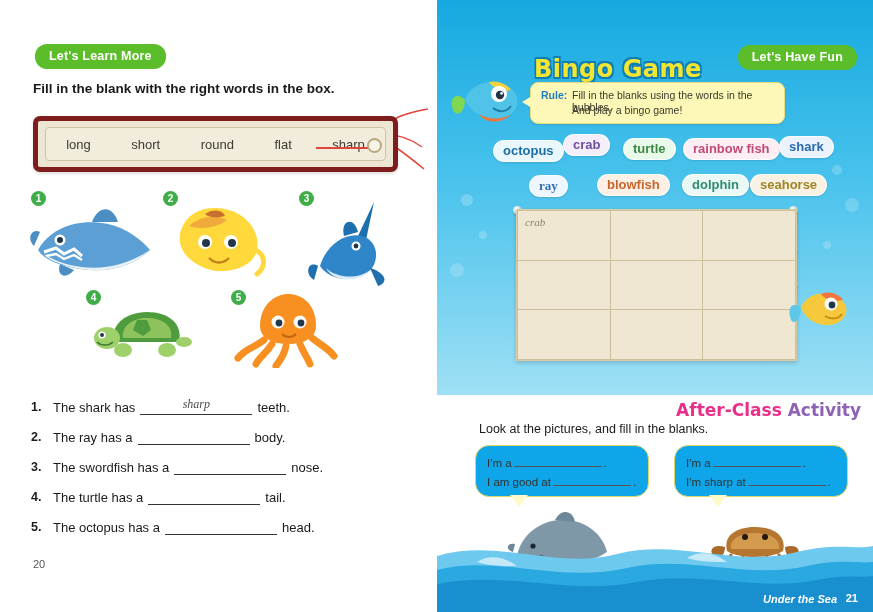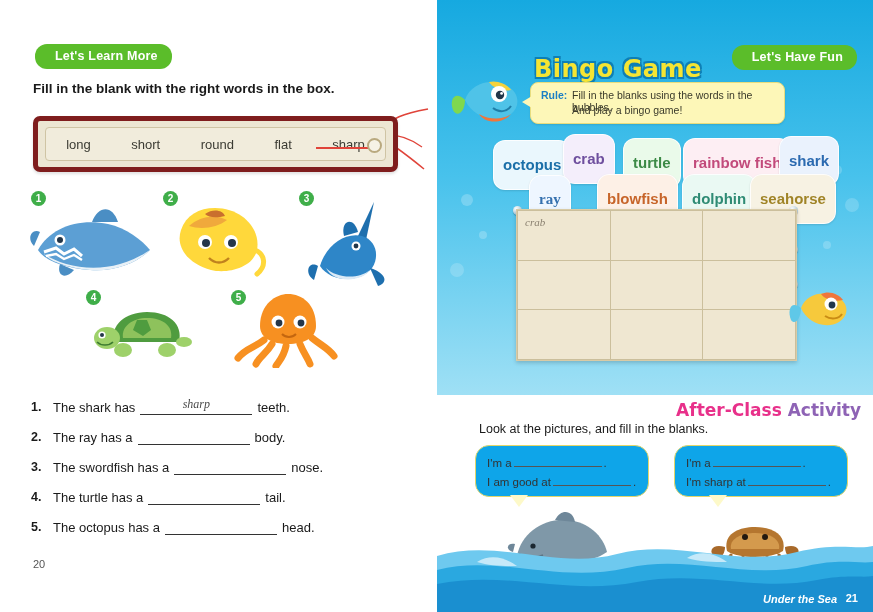--- a/index.html
+++ b/index.html
@@ -29,21 +29,21 @@
     width: 437px; height: 612px;
     background: #ffffff;
   }
   .badge-green {
     display: inline-block;
     background: #5bbd2a;
     color: #ffffff;
     font-size: 12.5px;
     font-weight: bold;
     border-radius: 12px;
-    padding: 5px 14px 6px 20px;
+    padding: 5px 14px 6px 14px;
     letter-spacing: .2px;
     white-space: nowrap;
   }
   .lets-learn-more {
     position: absolute;
     left: 35px; top: 44px;
   }
   .instruction {
     position: absolute;
     left: 33px; top: 81px;
@@ -233,31 +233,31 @@
   }
   .rule-text2 {
     position: absolute;
     left: 41px; top: 21px;
     font-size: 10.5px;
     color: #3a3a2a;
   }
   .bubble {
     position: absolute;
     border-radius: 12px;
-    font-size: 15px;
+    font-size: 13px;
     font-weight: bold;
     text-align: right;
     line-height: 19px;
     height: 20px;
     border: 1px solid rgba(255,255,255,.85);
     box-shadow: 0 1px 2px rgba(0,0,0,.12);
     background: #eaf7fd;
     color: #1b6fa8;
     white-space: nowrap;
-    padding: 14px 9px;
+    padding: 0 9px;
   }
   .bingo-grid {
     position: absolute;
     left: 79px; top: 209px;
     width: 279px; height: 150px;
     background: #efe7d1;
     border: 1px solid #d8cba7;
     box-shadow: 0 2px 4px rgba(0,0,0,.18);
   }
   .bingo-grid table {

